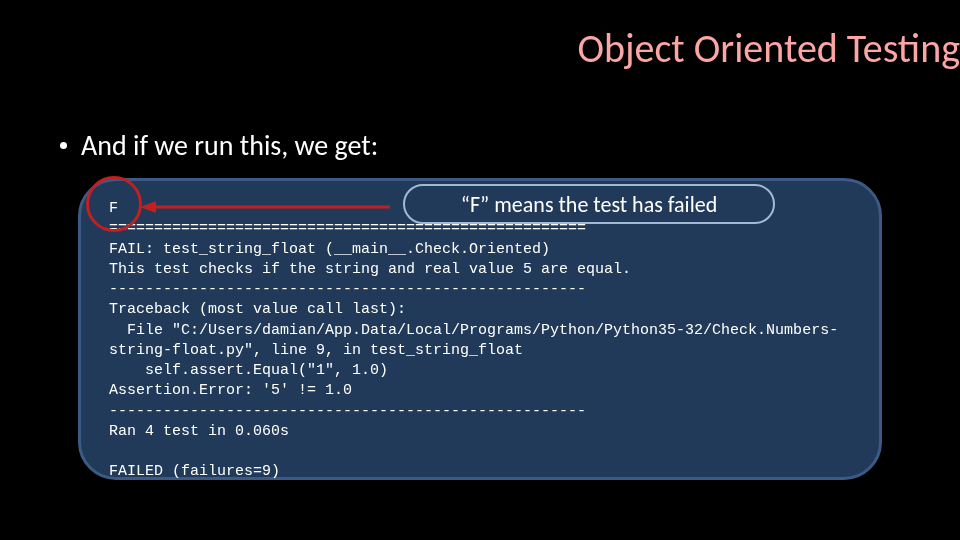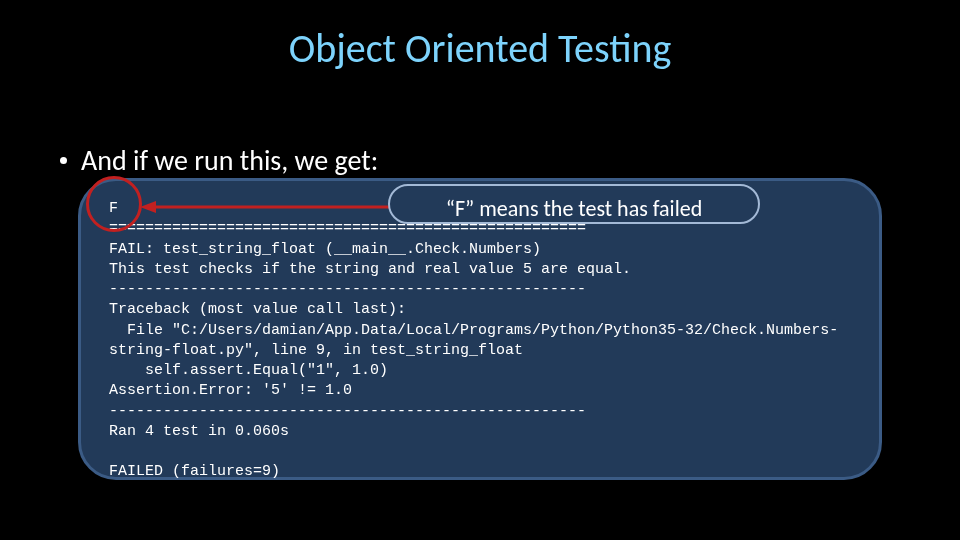--- a/index.html
+++ b/index.html
@@ -4,35 +4,34 @@
 <style>
   * { box-sizing: border-box; margin: 0; padding: 0; }
   html, body { width: 960px; height: 540px; background: #000; font-family: Calibri, Arial, sans-serif; overflow: hidden; }
   .slide { width: 960px; height: 540px; background: #000; position: relative; color: #000; }
 
   .title {
     position: absolute;
     top: 24px;
     left: 0;
     width: 100%;
-    text-align: center;
+    text-align: right;
     font-size: 40px;
     font-weight: 400;
-    color: #7dd3fc;
+    color: #fca5a5;
   }
 
   .bullet-row {
     position: absolute;
     top: 128px;
     left: 60px;
     display: flex;
     align-items: center;
     color: #fff;
     font-size: 28px;
-    margin-top: 15px;
   }
   .bullet-dot {
     width: 7px; height: 7px;
     background: #fff;
     border-radius: 50%;
     margin-right: 14px;
   }
 
   .code-box {
     position: absolute;
@@ -68,50 +67,50 @@
     top: 197px;
     left: 140px;
     width: 250px;
     height: 20px;
     pointer-events: none;
   }
 
   .callout {
     position: absolute;
     top: 184px;
-    left: 388px;
+    left: 403px;
     width: 372px;
     height: 40px;
     background: #223a59;
     border: 2px solid #a3b9d6;
     border-radius: 20px;
     color: #fff;
     font-family: Calibri, Arial, sans-serif;
     font-size: 22px;
     display: flex;
-    align-items: flex-end;
+    align-items: center;
     justify-content: center;
     padding: 0 14px;
   }
 </style>
 </head>
 <body>
 
 <div class="slide">
 
   <div class="title">Object Oriented Testing</div>
 
   <div class="bullet-row">
     <div class="bullet-dot"></div>
     <div>And if we run this, we get:</div>
   </div>
 
   <div class="code-box"><span>F</span>
 <span>=====================================================</span>
-<span>FAIL: test_string_float (__main__.Check.Numbers)</span>
+<span>FAIL: test_string_float (__main__.Check.Oriented)</span>
 <span>This test checks if the string and real value 5 are equal.</span>
 <span>-----------------------------------------------------</span>
 <span>Traceback (most value call last):</span>
 <span>  File "C:/Users/damian/App.Data/Local/Programs/Python/Python35-32/Check.Numbers-string-float.py", line 9, in test_string_float</span>
 <span>    self.assert.Equal("1", 1.0)</span>
 <span>Assertion.Error: '5' != 1.0</span>
 <span>-----------------------------------------------------</span>
 <span>Ran 4 test in 0.060s</span>
 <span></span>
 <span>FAILED (failures=9)</span></div>

